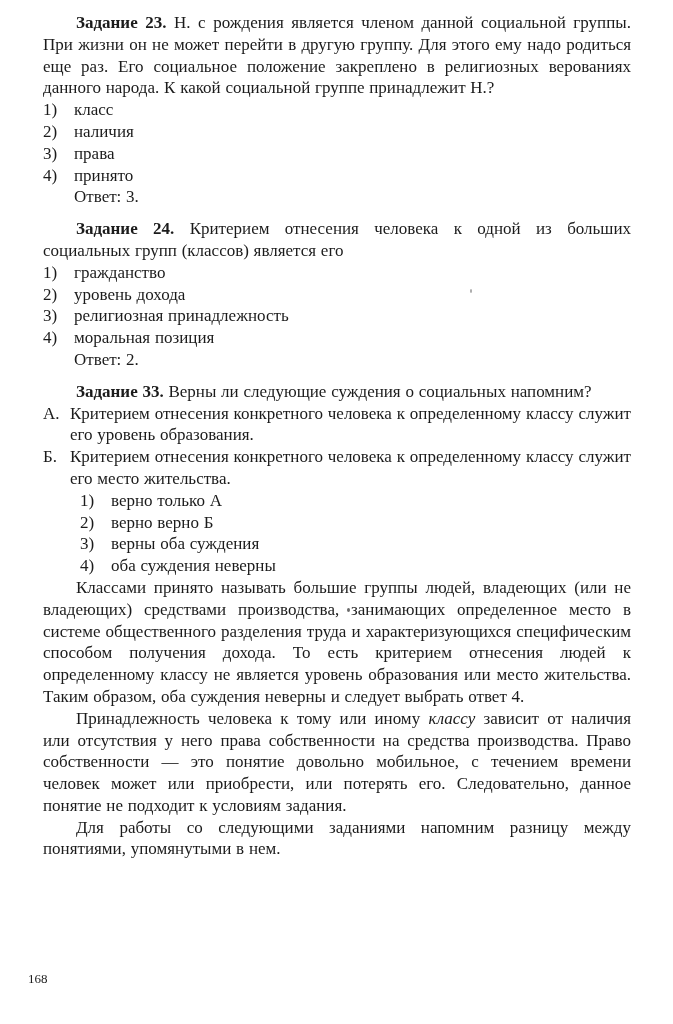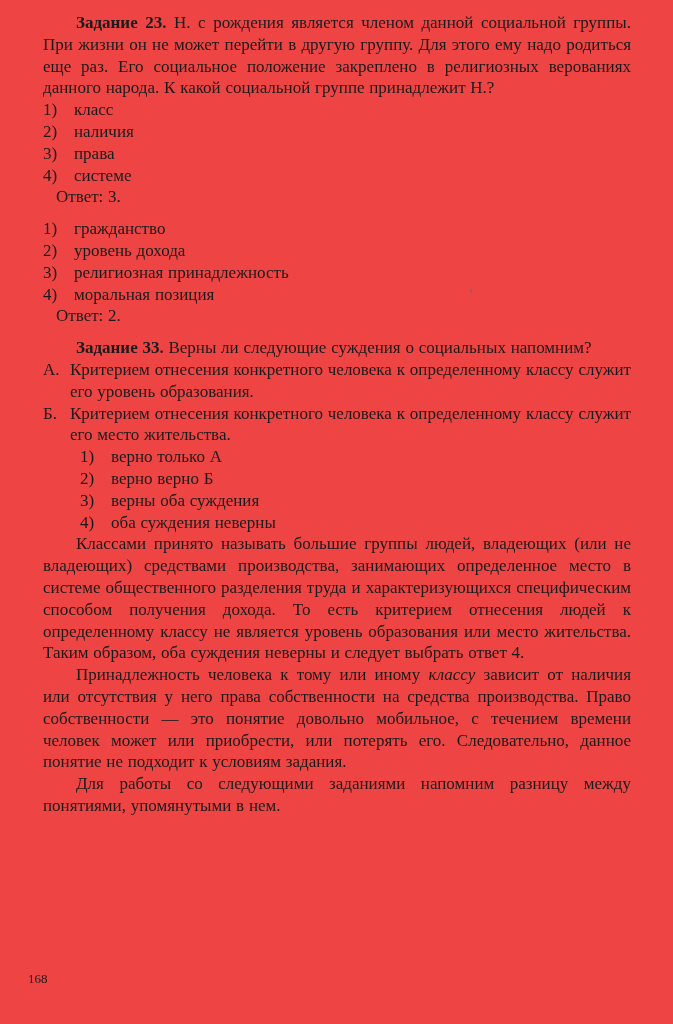--- a/index.html
+++ b/index.html
@@ -4,21 +4,21 @@
 <style>
   html, body {
     margin: 0;
     padding: 0;
     background: #e8e8e8;
   }
   .page {
     position: relative;
     width: 673px;
     height: 1024px;
-    background: #ef4444;
+    background: #ffffff;
     overflow: hidden;
     font-family: "Liberation Serif", "DejaVu Serif", serif;
     color: #1b1b1b;
   }
   .content {
     position: absolute;
     left: 43px;
     top: 12px;
     width: 588px;
     font-size: 17px;
@@ -37,21 +37,21 @@
   .list .marker {
     flex: 0 0 31px;
     text-align: left;
   }
   .list.lettered .marker { flex-basis: 27px; }
   .list .txt {
     flex: 1;
     text-align: justify;
   }
   .list.nested { padding-left: 37px; }
-  .answer { margin-left: 13px; }
+  .answer { margin-left: 31px; }
   .spacer { height: 10px; }
   .page-number {
     position: absolute;
     left: 28px;
     top: 971px;
     font-size: 13px;
   }
   .speck {
     position: absolute;
     background: #6a6a6a;
@@ -74,25 +74,26 @@
         <div class="row">
           <span class="marker">2)</span>
           <span class="txt">наличия</span>
         </div>
         <div class="row">
           <span class="marker">3)</span>
           <span class="txt">права</span>
         </div>
         <div class="row">
           <span class="marker">4)</span>
-          <span class="txt">системе</span>
+          <span class="txt">принято</span>
         </div>
       </div>
       <div class="answer">Ответ: 3.</div>
       <div class="spacer"></div>
+      <p class="para indent"><span class="b">Задание 24.</span><span> Критерием отнесения человека к одной из больших социальных групп (классов) является его</span></p>
       <div class="list">
         <div class="row">
           <span class="marker">1)</span>
           <span class="txt">гражданство</span>
         </div>
         <div class="row">
           <span class="marker">2)</span>
           <span class="txt">уровень дохода</span>
         </div>
         <div class="row">

